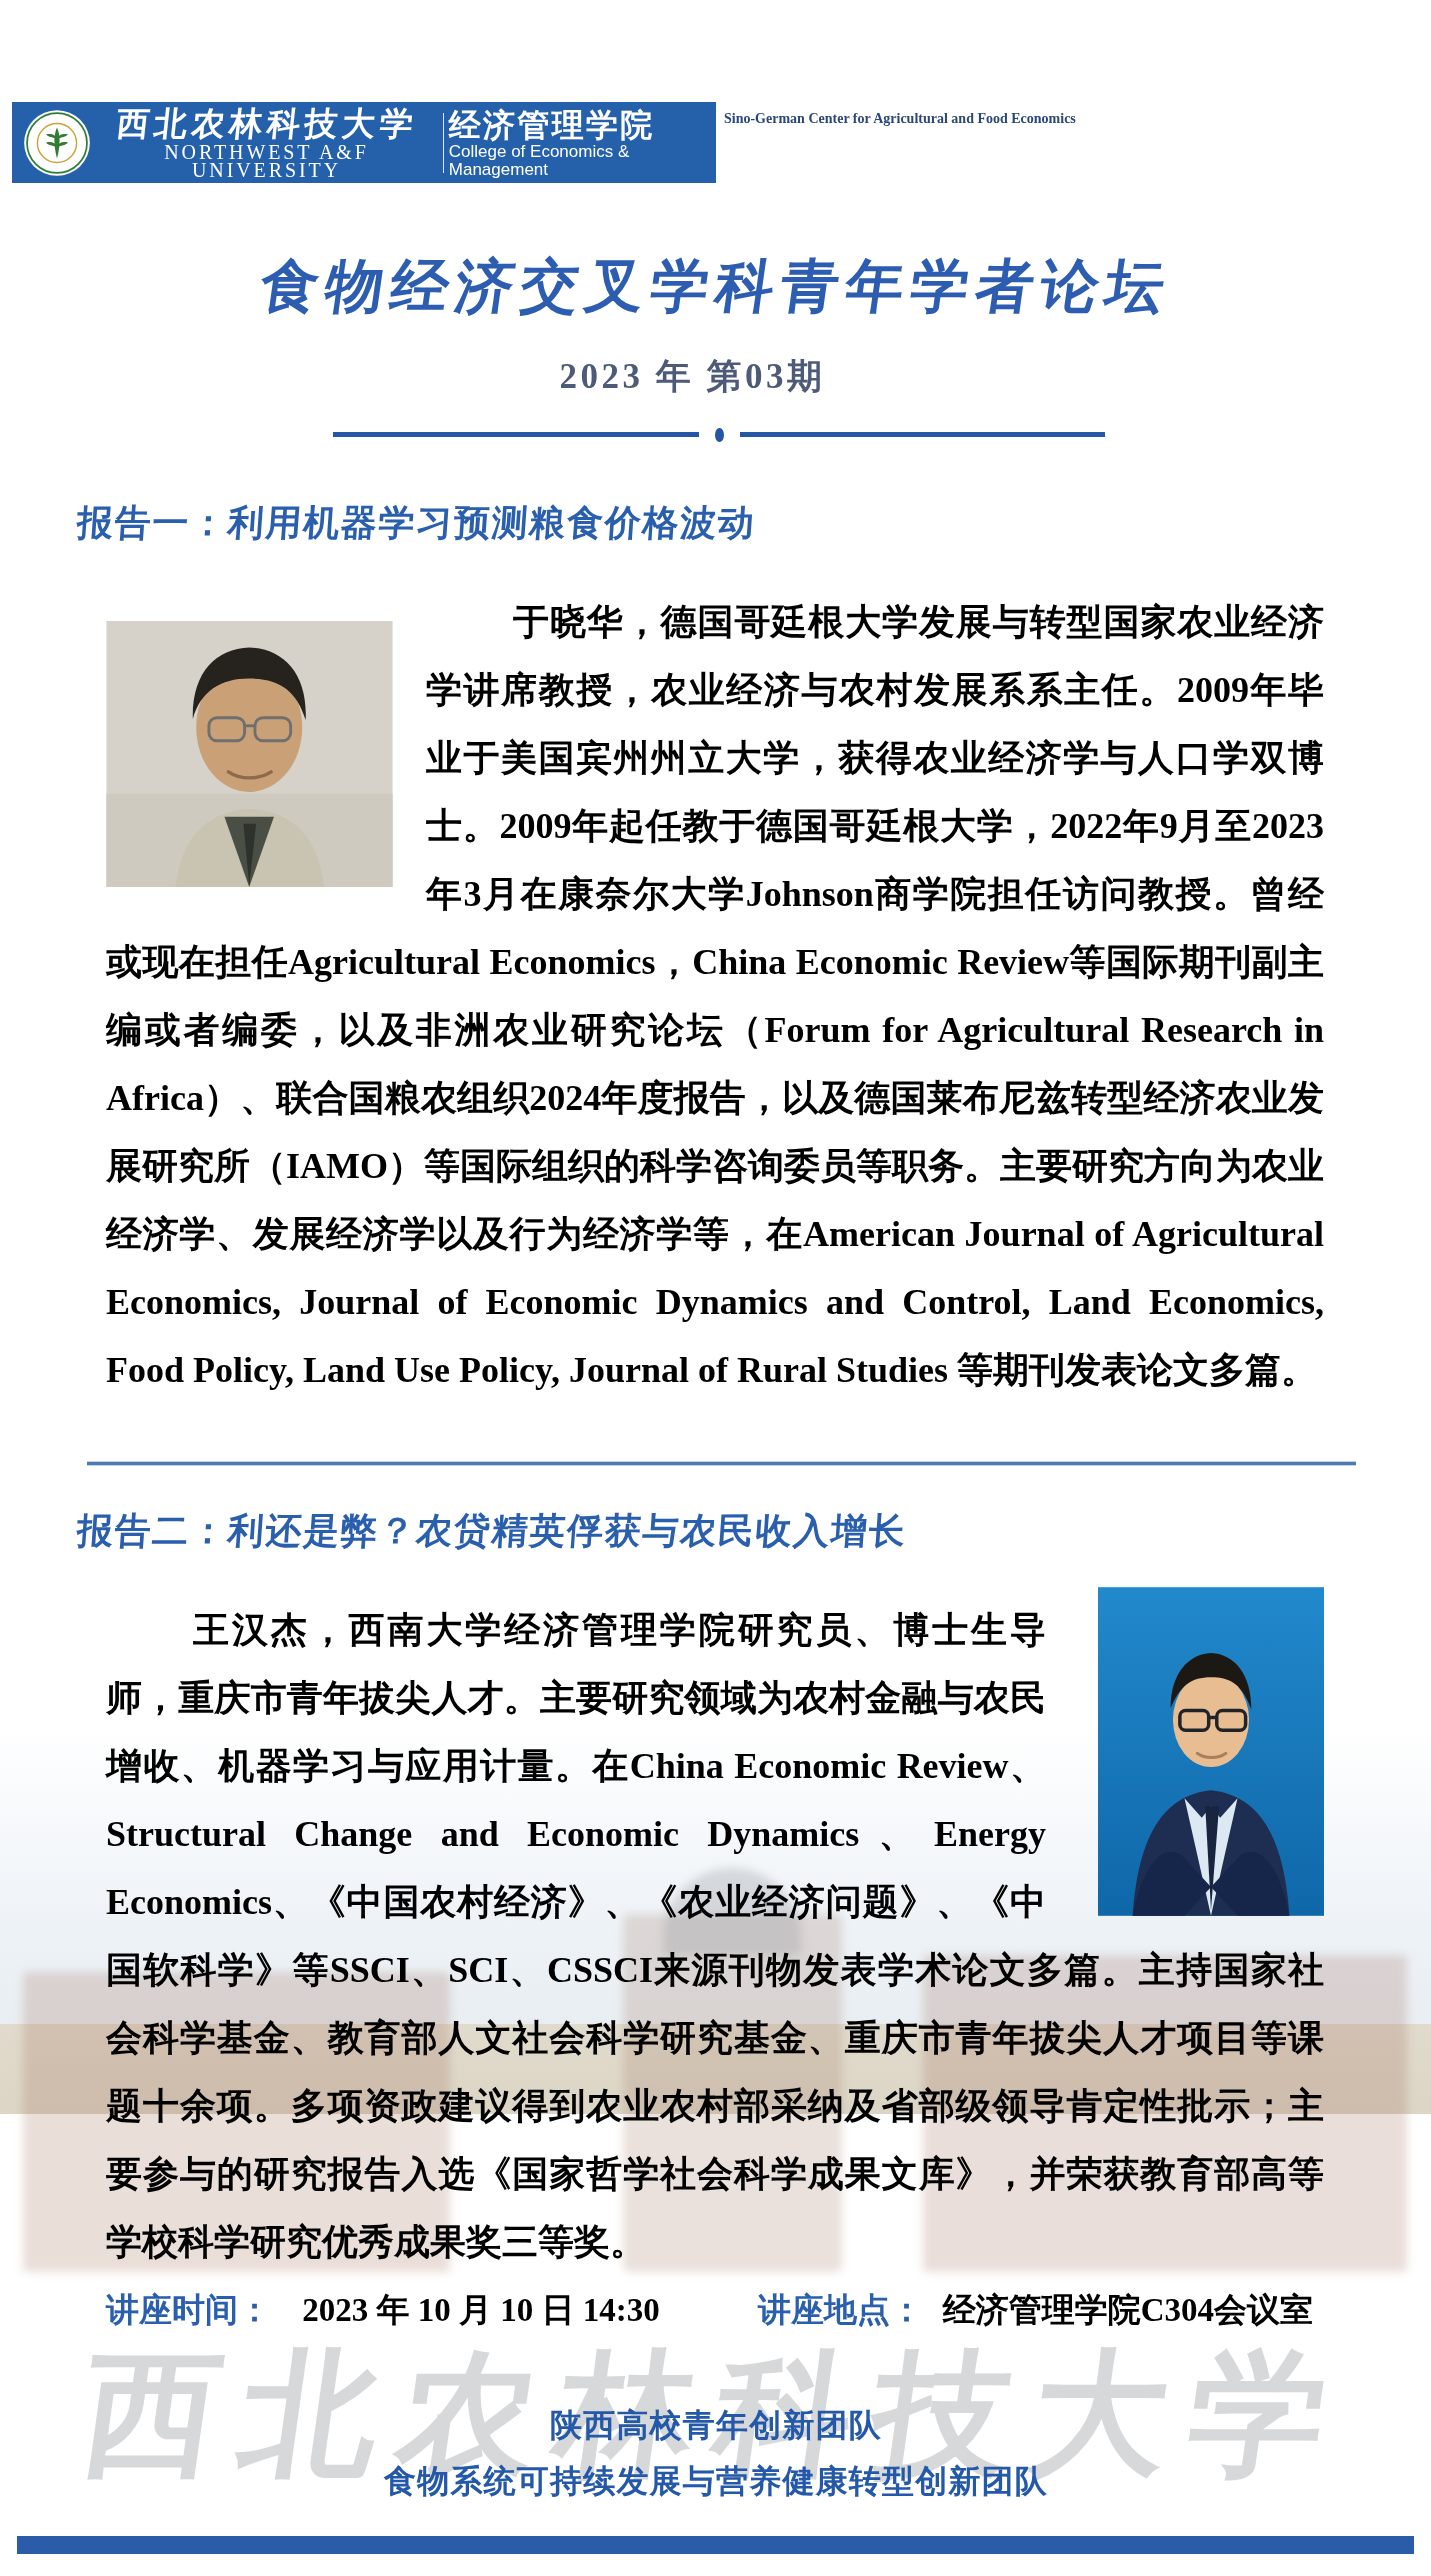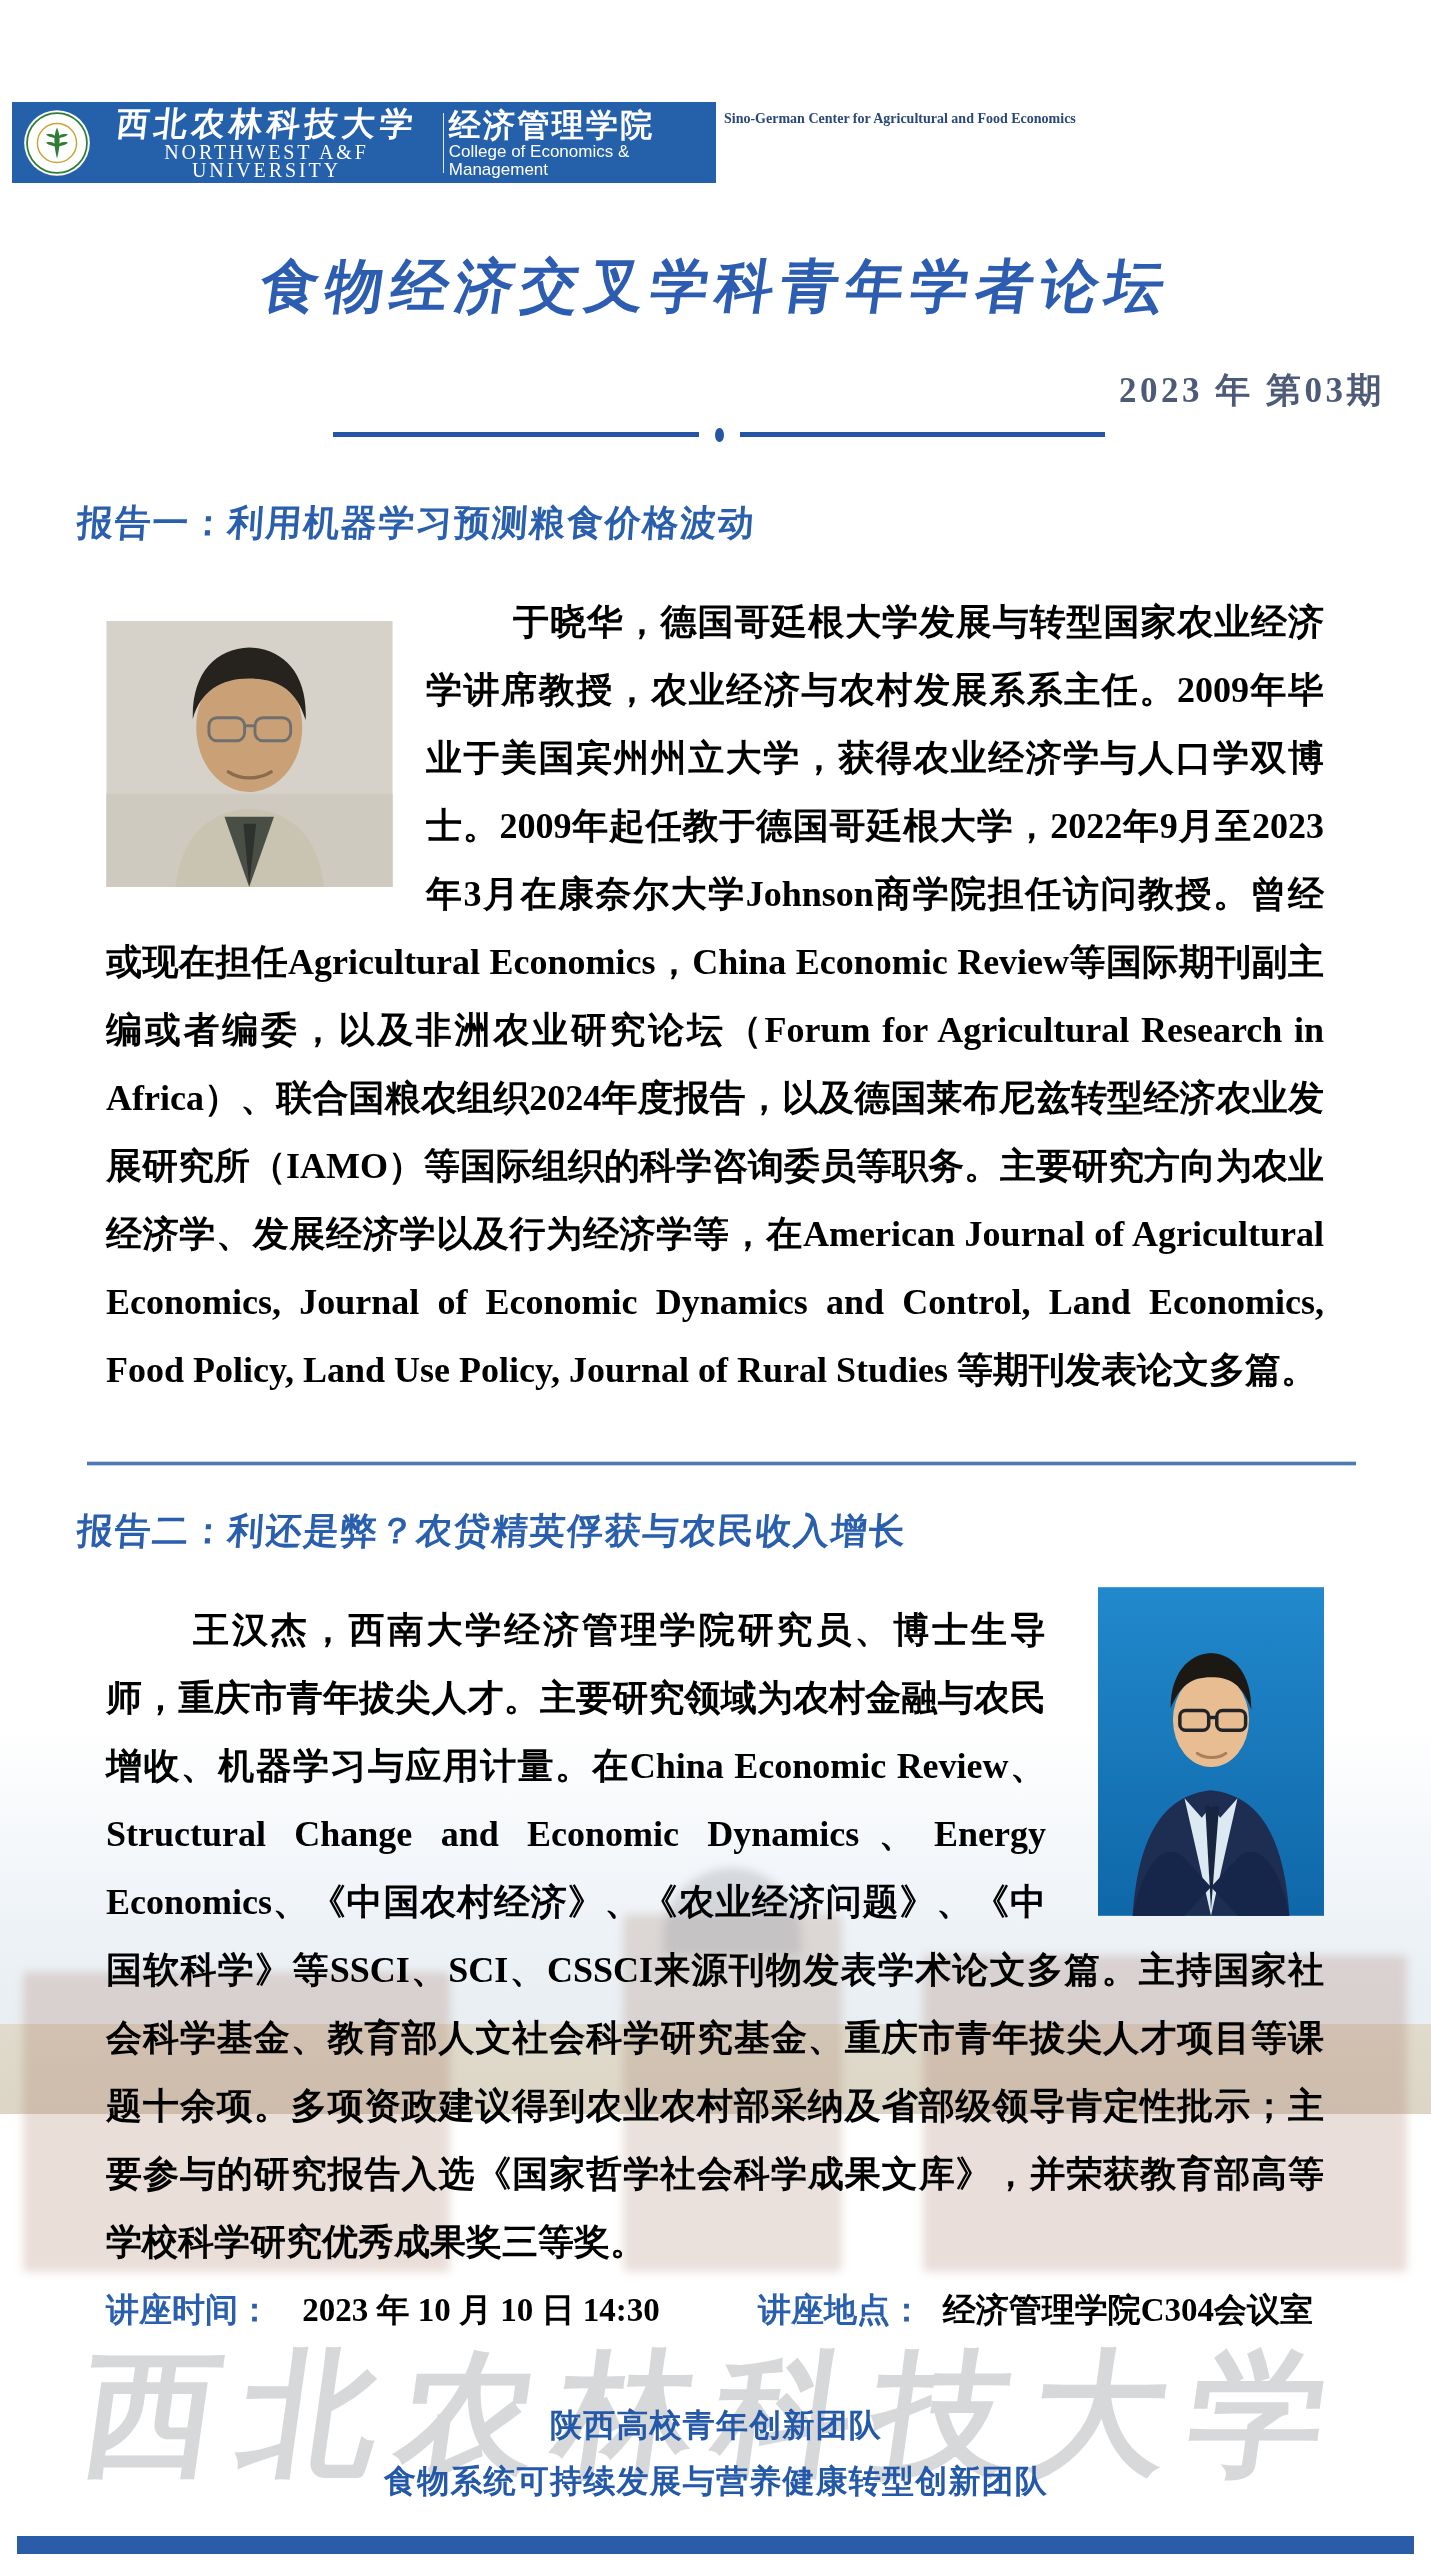--- a/index.html
+++ b/index.html
@@ -48,22 +48,22 @@
   .center-cn{font-size:38px;font-weight:bold;letter-spacing:1.2px;line-height:45px;white-space:nowrap;}
   .center-en{font-size:14px;font-weight:bold;line-height:24px;white-space:nowrap;
     font-family:"Liberation Serif",serif;}
   
   .main-title{
     position:absolute;left:0;top:248px;width:1432px;z-index:2;
     text-align:center;font-size:58px;font-weight:bold;letter-spacing:7px;
     color:#2d5db1;transform:skewX(-8deg);white-space:nowrap;
   }
   .issue-line{
-    position:absolute;left:0;top:367px;width:1385px;z-index:2;
-    text-align:right;font-size:35px;font-weight:bold;letter-spacing:3.5px;color:#4d5a78;
+    position:absolute;left:0;top:353px;width:1385px;z-index:2;
+    text-align:center;font-size:35px;font-weight:bold;letter-spacing:3.5px;color:#4d5a78;
   }
   .rule-dot{position:absolute;left:0;top:427px;width:1432px;height:15px;z-index:2;}
   .rule-seg{position:absolute;top:5.2px;height:4.6px;background:#2456a5;}
   .rule-left{left:333px;width:366px;}
   .rule-right{left:740px;width:365px;}
   .rule-pt{position:absolute;left:715px;top:0.6px;width:8.7px;height:14px;border-radius:50%;background:#2456a5;}
   
   .report-heading{
     position:absolute;left:77px;z-index:2;
     font-size:36px;font-weight:bold;letter-spacing:1.7px;

